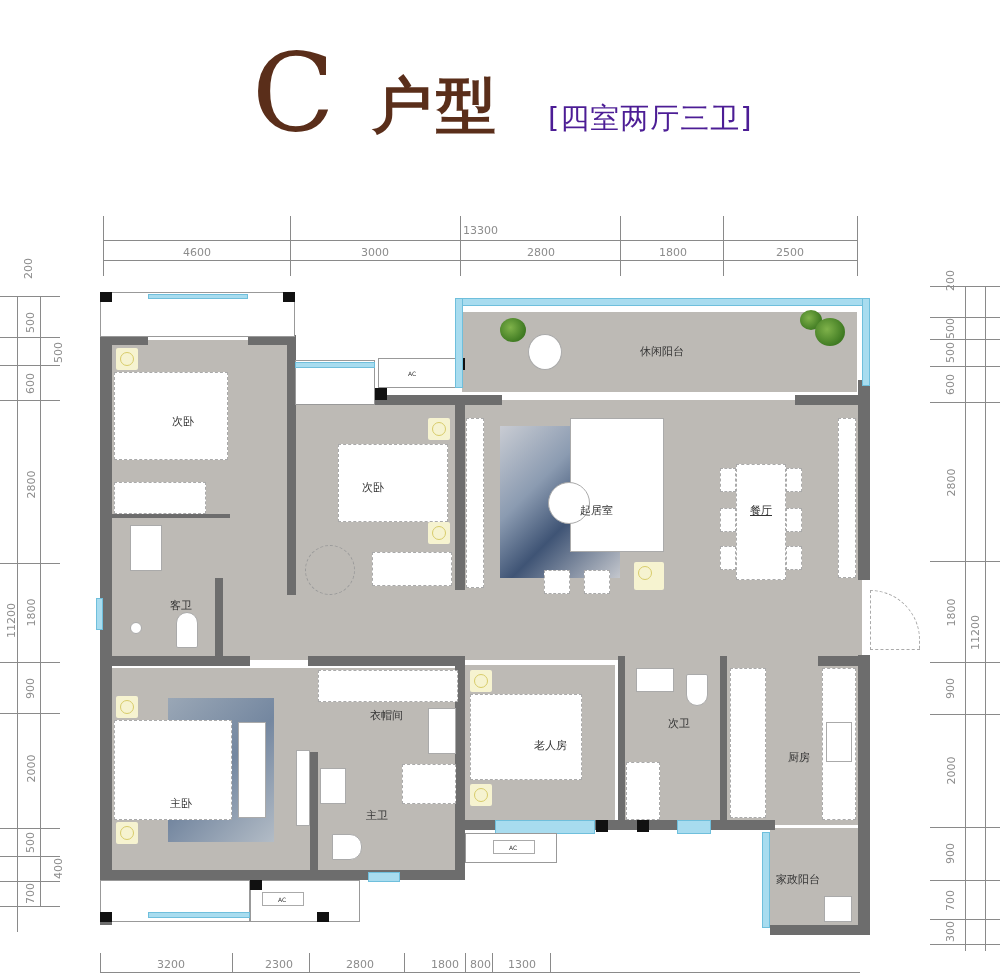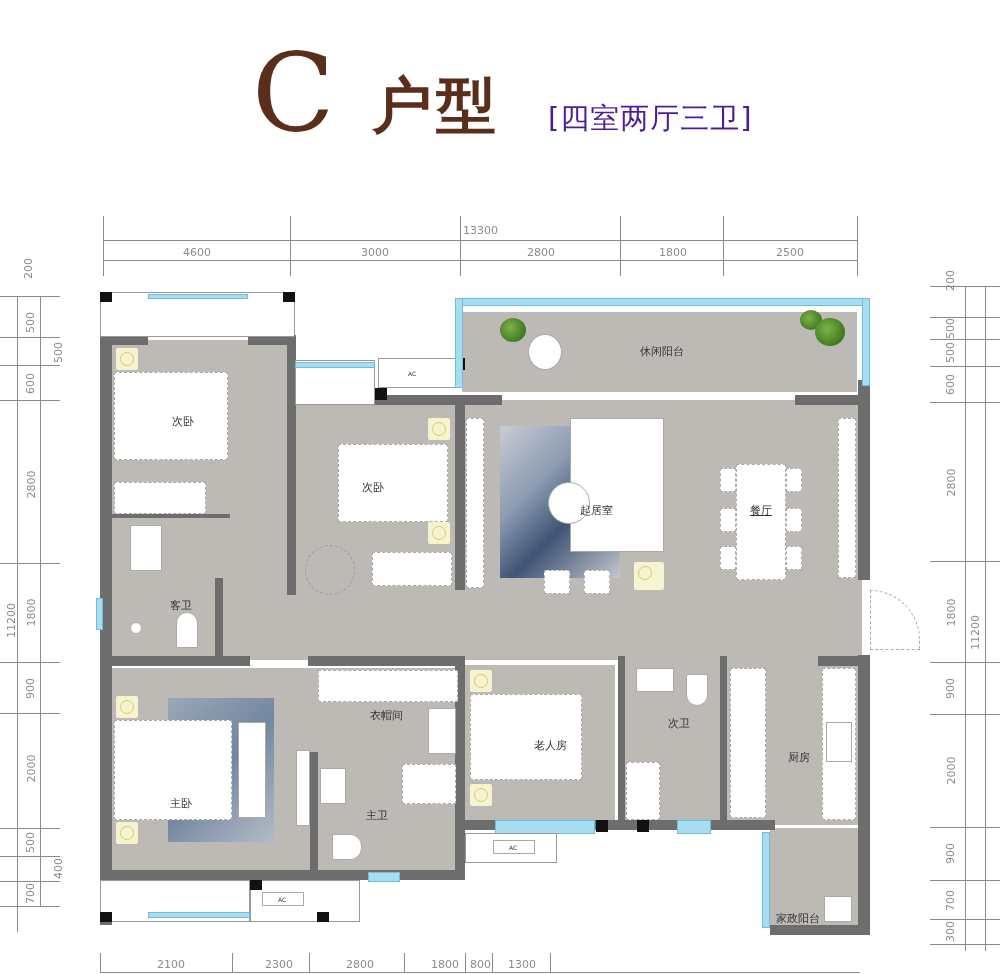--- a/index.html
+++ b/index.html
@@ -59,21 +59,21 @@
 
 <div>
   <div class="dim-line" style="left:100px;top:972px;width:760px;height:1px;"></div>
   <div class="dim-line" style="left:100px;top:953px;width:1px;height:20px;"></div>
   <div class="dim-line" style="left:232px;top:953px;width:1px;height:20px;"></div>
   <div class="dim-line" style="left:309px;top:953px;width:1px;height:20px;"></div>
   <div class="dim-line" style="left:404px;top:953px;width:1px;height:20px;"></div>
   <div class="dim-line" style="left:465px;top:953px;width:1px;height:20px;"></div>
   <div class="dim-line" style="left:492px;top:953px;width:1px;height:20px;"></div>
   <div class="dim-line" style="left:550px;top:953px;width:1px;height:20px;"></div>
-  <div class="dim-text" style="left:157px;top:958px;">2100</div>
+  <div class="dim-text" style="left:157px;top:958px;">3200</div>
   <div class="dim-text" style="left:265px;top:958px;">2300</div>
   <div class="dim-text" style="left:346px;top:958px;">2800</div>
   <div class="dim-text" style="left:431px;top:958px;">1800</div>
   <div class="dim-text" style="left:470px;top:958px;">800</div>
   <div class="dim-text" style="left:508px;top:958px;">1300</div>
 </div>
 
 <div>
   <div class="dim-line" style="left:17px;top:296px;width:1px;height:636px;"></div>
   <div class="dim-line" style="left:40px;top:296px;width:1px;height:610px;"></div>
@@ -269,14 +269,14 @@
   <div class="room-label" style="left:362px;top:480px;">次卧</div>
   <div class="room-label" style="left:640px;top:344px;">休闲阳台</div>
   <div class="room-label" style="left:750px;top:503px;text-decoration:underline;">餐厅</div>
   <div class="room-label" style="left:170px;top:598px;">客卫</div>
   <div class="room-label" style="left:170px;top:796px;">主卧</div>
   <div class="room-label" style="left:370px;top:708px;">衣帽间</div>
   <div class="room-label" style="left:366px;top:808px;">主卫</div>
   <div class="room-label" style="left:534px;top:738px;text-align:center;">老人房</div>
   <div class="room-label" style="left:668px;top:716px;">次卫</div>
   <div class="room-label" style="left:788px;top:750px;">厨房</div>
-  <div class="room-label" style="left:776px;top:872px;margin-top:39px;">家政阳台</div>
+  <div class="room-label" style="left:776px;top:872px;">家政阳台</div>
 </div>
 
 </body></html>

